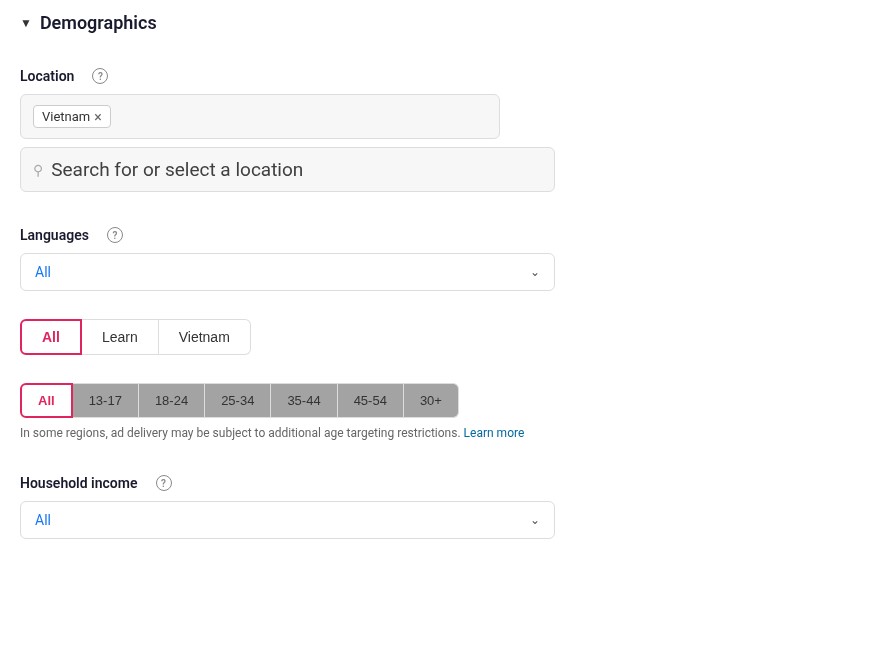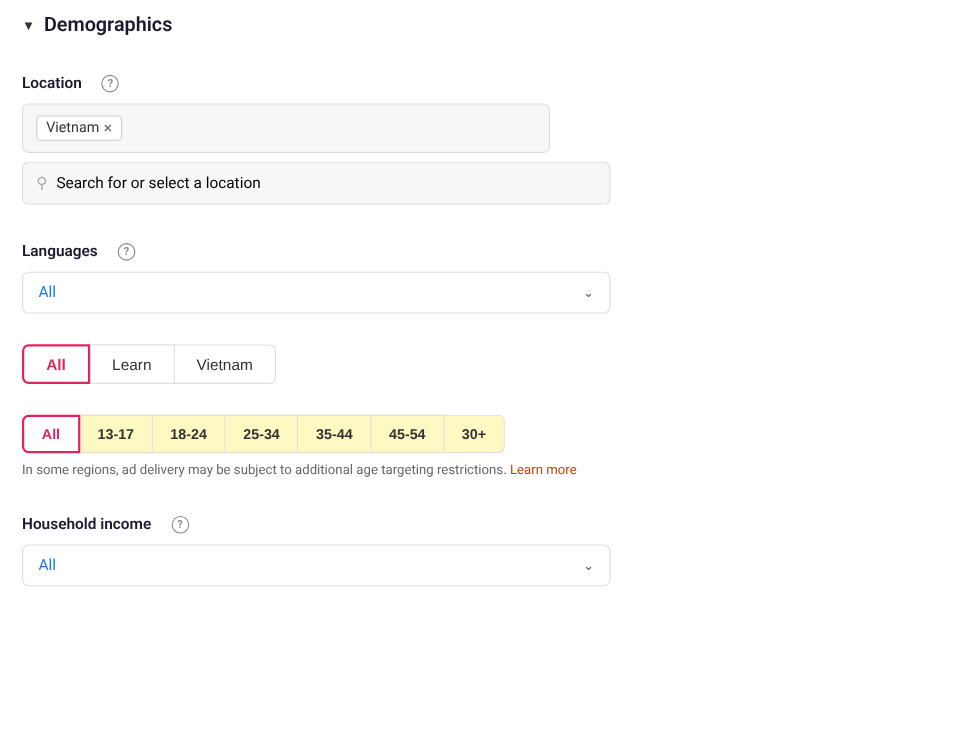--- a/index.html
+++ b/index.html
@@ -95,22 +95,22 @@
       padding: 10px 12px;
       background: #f7f7f7;
       width: 535px;
       margin-top: 8px;
     }
     .search-icon-wrap {
       color: #aaa;
       font-size: 14px;
     }
     .search-placeholder {
-      color: #000000;
-      font-size: 14px;
+      color: #404040;
+      font-size: 19px;
     }
     
     .select-box {
       display: flex;
       align-items: center;
       justify-content: space-between;
       border: 1px solid #ddd;
       border-radius: 6px;
       padding: 10px 14px;
       background: #fff;
@@ -159,26 +159,25 @@
       border-radius: 6px 0 0 6px;
     }
     
     .age-btn-group {
       display: flex;
       gap: 0;
     }
     .age-btn {
       padding: 8px 16px;
       border: 1px solid #ddd;
-      background: #fef9c3;
+      background: #a3a3a3;
       cursor: pointer;
       font-size: 13px;
       color: #333;
       outline: none;
-      font-weight: bold;
     }
     .age-btn:first-child {
       border-radius: 6px 0 0 6px;
     }
     .age-btn:last-child {
       border-radius: 0 6px 6px 0;
     }
     .age-btn:not(:first-child) {
       border-left: none;
     }
@@ -190,21 +189,21 @@
       z-index: 1;
       position: relative;
     }
     .age-note {
       margin-top: 8px;
       font-size: 12px;
       color: #666;
       width: 535px;
     }
     .age-note a {
-      color: #c2410c;
+      color: #0369a1;
       text-decoration: none;
     }
   </style>
 </head>
 <body>
 
 <div class="container">
 
   <div class="section-header">
     <span class="section-header-arrow">▼</span>

